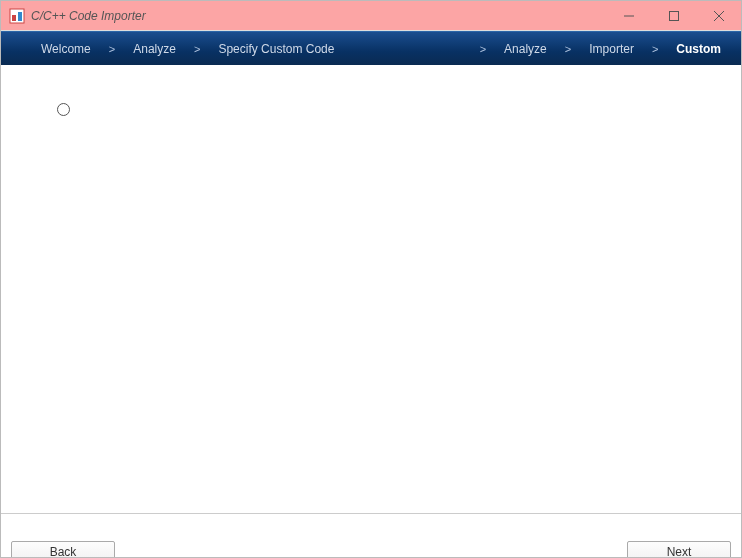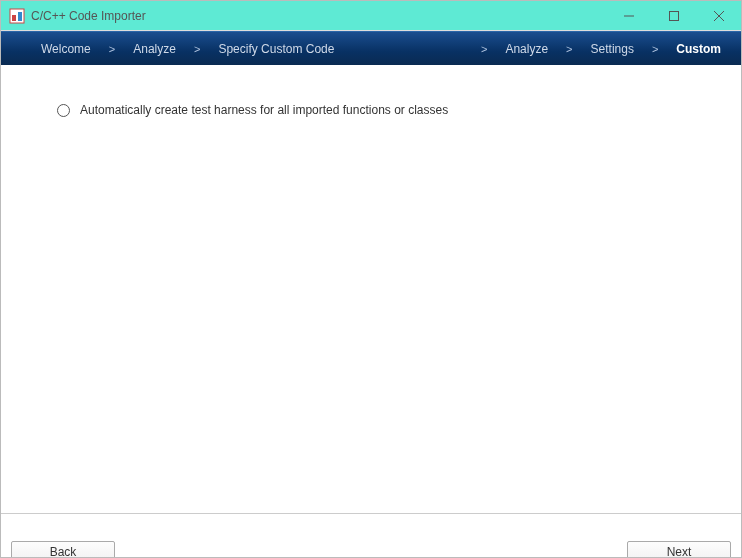--- a/index.html
+++ b/index.html
@@ -14,26 +14,27 @@
       width: 742px;
       height: 558px;
       overflow: hidden;
       border: 1px solid #bbb;
       display: flex;
       flex-direction: column;
     }
     
     .titlebar {
       height: 30px;
-      background: #5eead4;
+      background: #fca5a5;
       display: flex;
       align-items: center;
       padding: 0 0 0 8px;
       border-bottom: 1px solid #ddd;
       color: #555;
+      font-style: italic;
     }
     .titlebar .app-icon {
       width: 16px;
       height: 16px;
       margin-right: 6px;
       display: flex;
       align-items: center;
       justify-content: center;
     }
     .titlebar .title {
@@ -180,30 +181,29 @@
 <div class="nav">
   <span class="step">Welcome</span>
   <span class="sep">&gt;</span>
   <span class="step">Analyze</span>
   <span class="sep">&gt;</span>
   <span class="step">Specify Custom Code</span>
   <span class="spacer"></span>
   <span class="sep">&gt;</span>
   <span class="step">Analyze</span>
   <span class="sep">&gt;</span>
-  <span class="step">Settings</span>
+  <span class="step">Importer</span>
   <span class="sep">&gt;</span>
   <span class="step active">Custom</span>
 </div>
 
 <div class="content">
 
   <div class="radio-row">
     <span class="radio"></span>
-    <span>Automatically create test harness for all imported functions or classes</span>
   </div>
 
 </div>
 
 <div class="footer">
   <div class="btn">Back</div>
   <div class="btn">Next</div>
 </div>
 
 </body></html>

